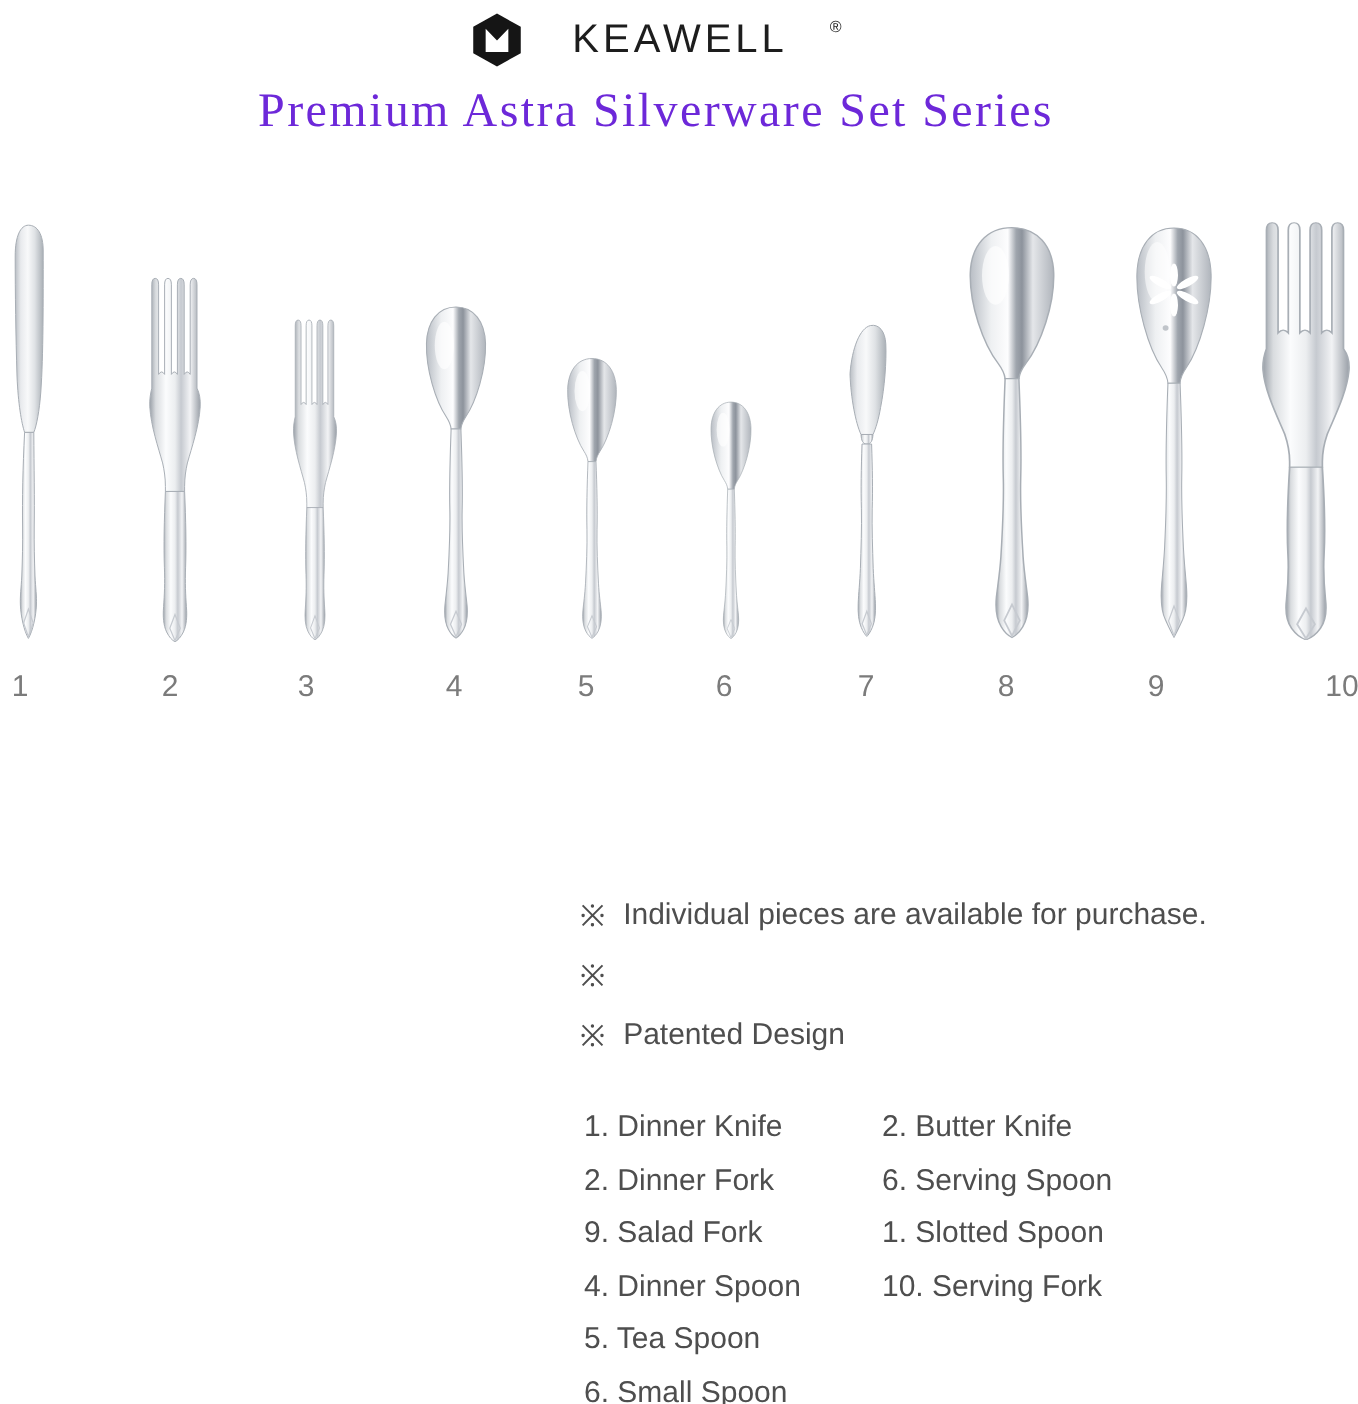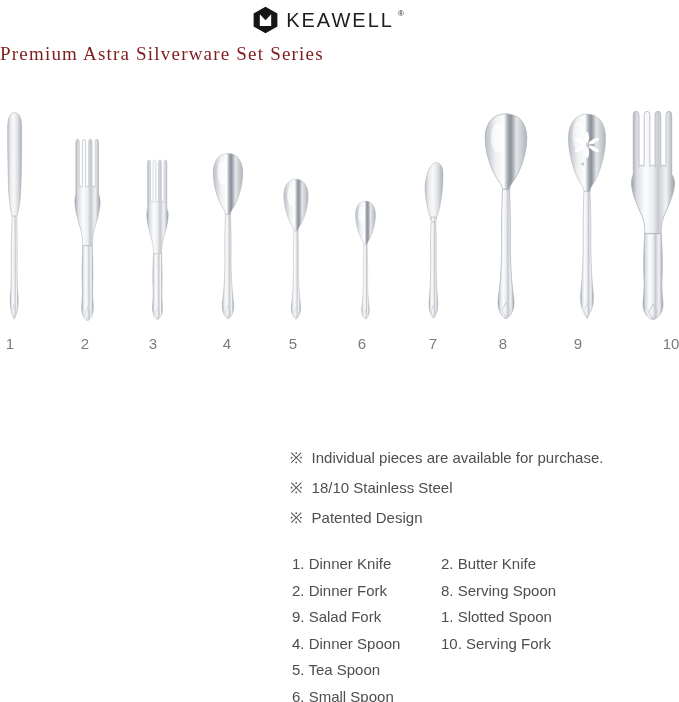--- a/index.html
+++ b/index.html
@@ -1,28 +1,28 @@
 <!DOCTYPE html>
 <html><head>
 <meta charset="utf-8">
 <style>
   html,body{margin:0;padding:0}
   body{
     width:679px;height:702px;position:relative;background:#ffffff;
     font-family:"Liberation Sans",sans-serif;overflow:hidden;
   }
   
-  .brand{position:absolute;top:5px;left:0;width:656px;display:flex;align-items:center;justify-content:center;gap:7px}
+  .brand{position:absolute;top:5px;left:0;width:656px;display:flex;align-items:center;justify-content:center;gap:24px}
   .brand-logo{width:27px;height:30px;display:block}
   .brand-name{font-size:20px;letter-spacing:2px;color:#1d1d1d;font-weight:400}
   .brand-reg{font-size:8px;color:#1d1d1d;align-self:flex-start;margin:4px 0 0 -3px}
   .title{
-    position:absolute;top:43px;left:0;width:656px;margin:0;text-align:left;
-    font-family:"Liberation Serif",serif;font-weight:400;font-size:19px;
-    letter-spacing:1.2px;color:#7f1d1d;
+    position:absolute;top:43px;left:0;width:656px;margin:0;text-align:center;
+    font-family:"Liberation Serif",serif;font-weight:400;font-size:24px;
+    letter-spacing:1.2px;color:#6d28d9;
   }
   
   .stage{position:absolute;left:0;top:0;width:679px;height:420px}
   .piece{position:absolute}
   .piece svg{display:block}
   .p1{left:3px;top:112px}
   .p2{left:74px;top:138px}
   .p3{left:146px;top:159px}
   .p4{left:211px;top:152px}
   .p5{left:282px;top:178px}
@@ -196,38 +196,37 @@
     <div class="pnum n10">10</div>
   </div>
 
   <section class="notes">
     <div class="note-line">
       <span class="note-mark">※</span>
       <span>Individual pieces are available for purchase.</span>
     </div>
     <div class="note-line">
       <span class="note-mark">※</span>
-      <span>18/10 Stainless Steel</span>
     </div>
     <div class="note-line">
       <span class="note-mark">※</span>
       <span>Patented Design</span>
     </div>
   </section>
 
   <section class="legend">
     <div class="legend-col1">
       <div class="legend-item">1. Dinner Knife</div>
       <div class="legend-item">2. Dinner Fork</div>
       <div class="legend-item">9. Salad Fork</div>
       <div class="legend-item">4. Dinner Spoon</div>
       <div class="legend-item">5. Tea Spoon</div>
       <div class="legend-item">6. Small Spoon</div>
     </div>
     <div class="legend-col2">
       <div class="legend-item">2. Butter Knife</div>
-      <div class="legend-item">8. Serving Spoon</div>
+      <div class="legend-item">6. Serving Spoon</div>
       <div class="legend-item">1. Slotted Spoon</div>
       <div class="legend-item">10. Serving Fork</div>
     </div>
   </section>
 
 </div>
 
 </body></html>

